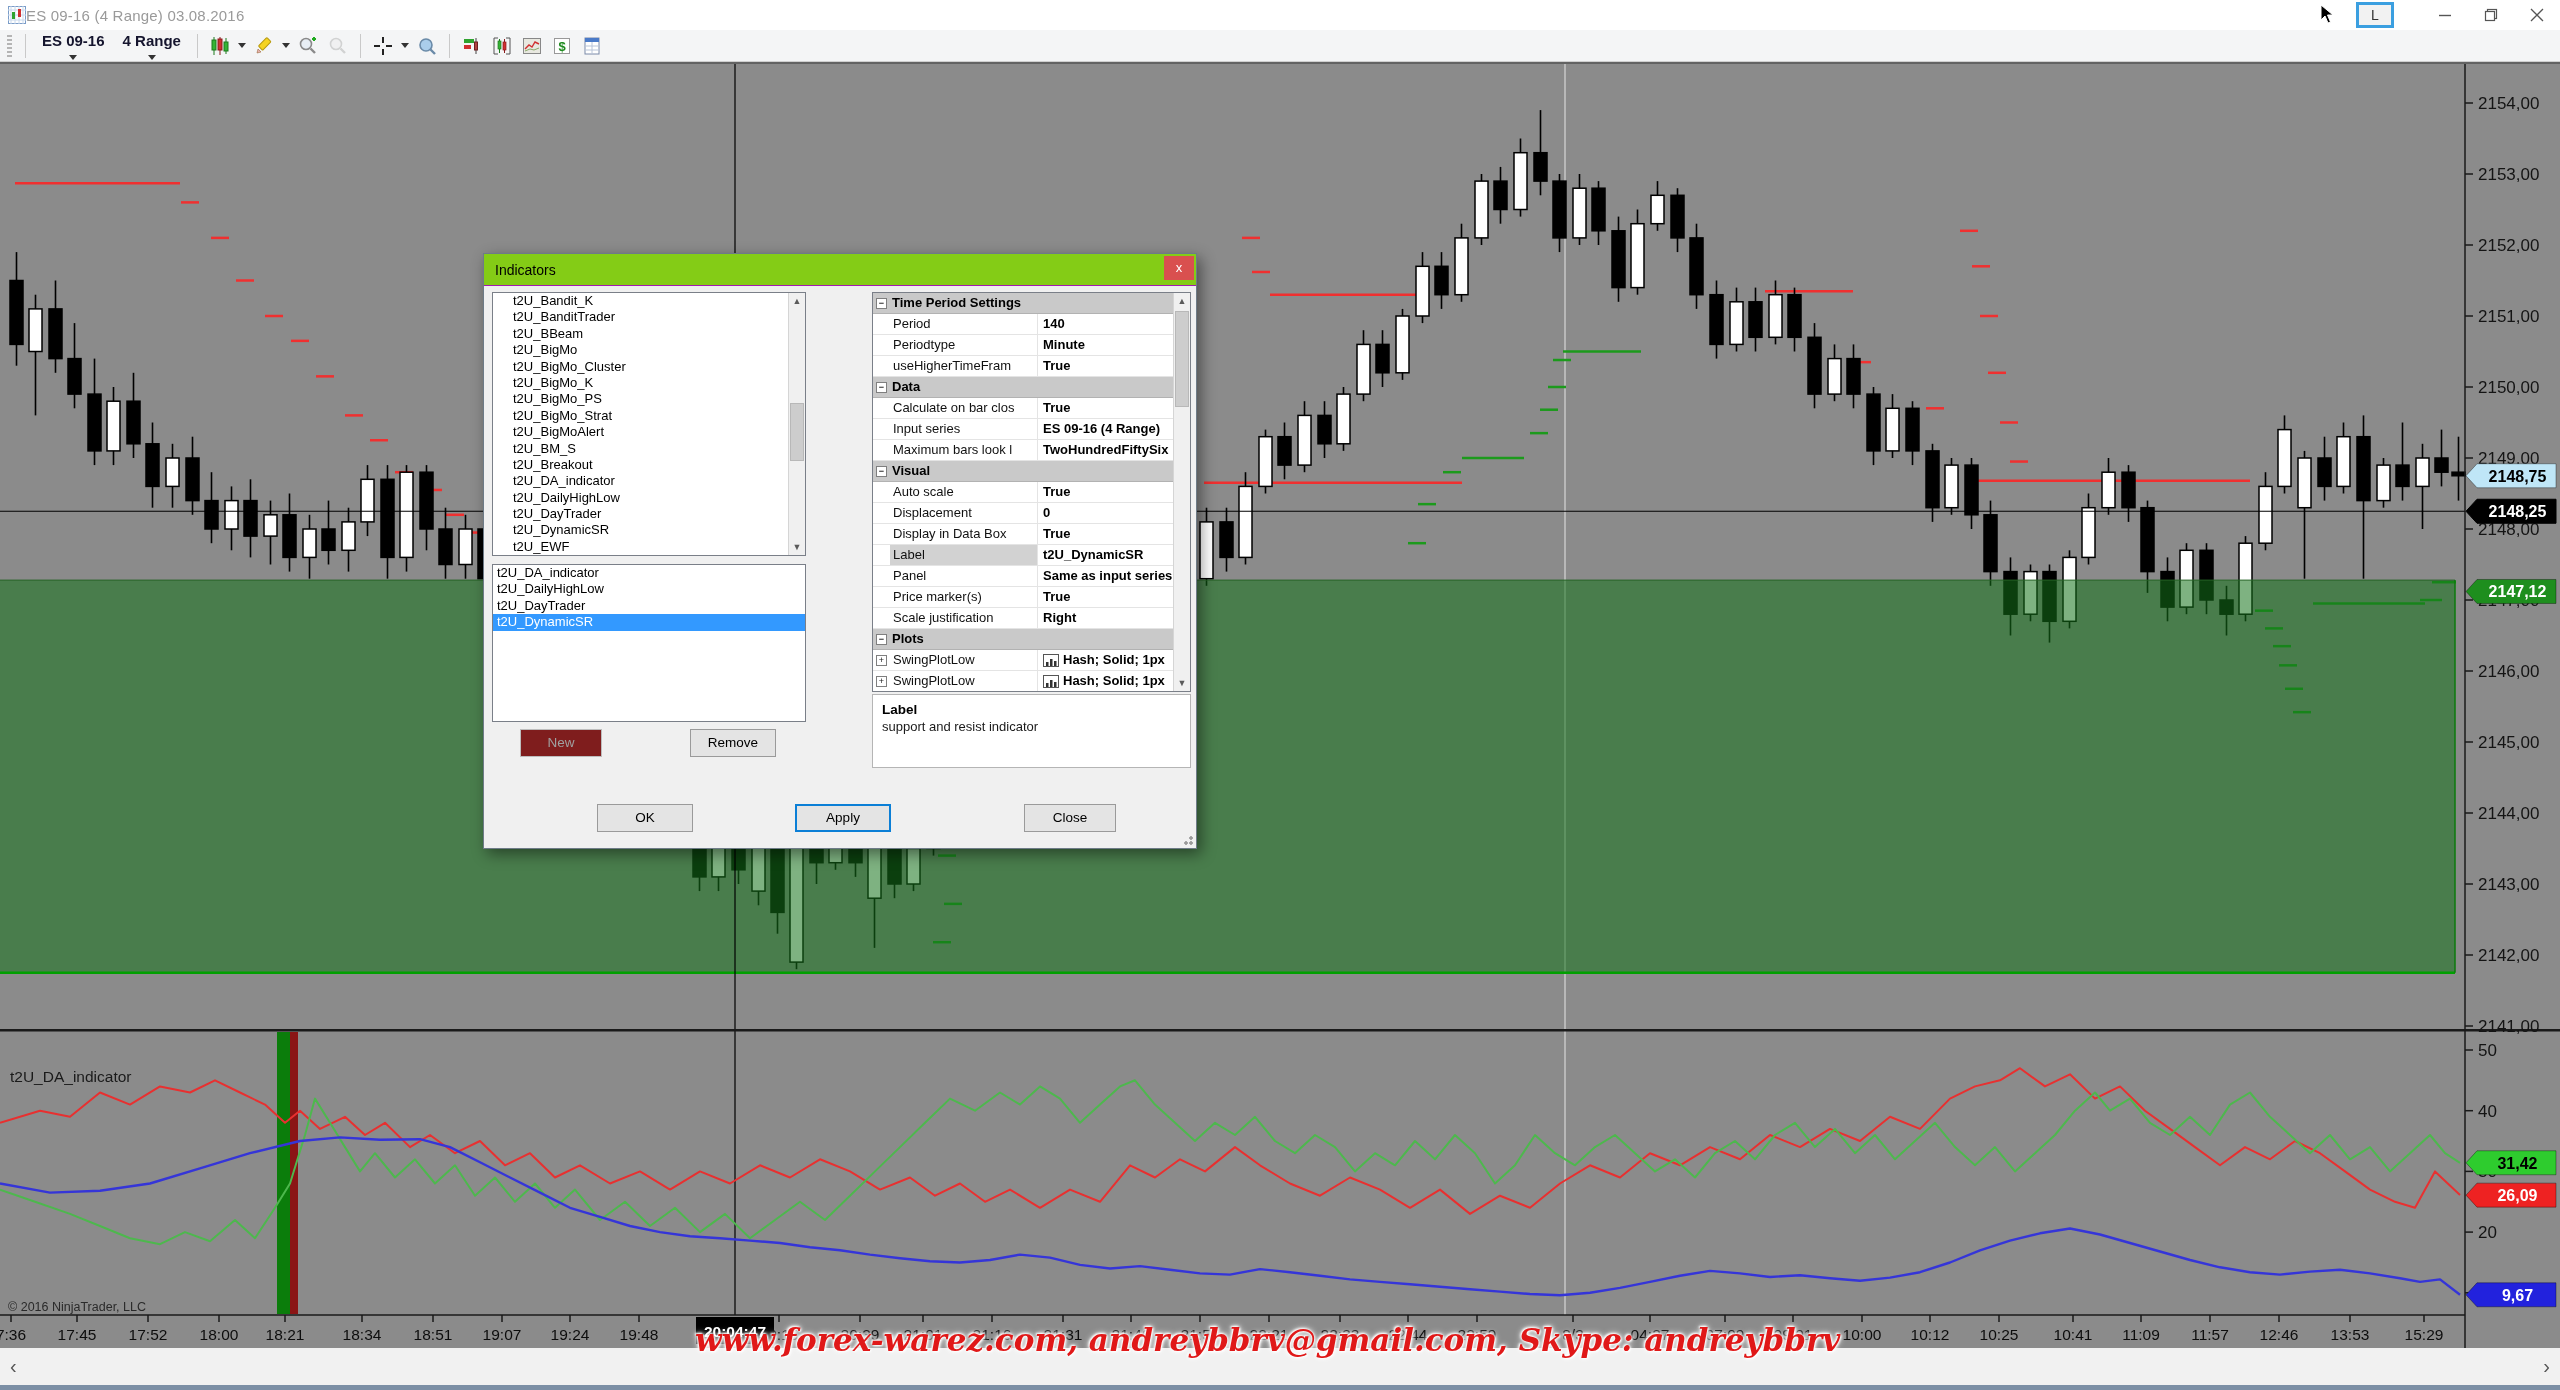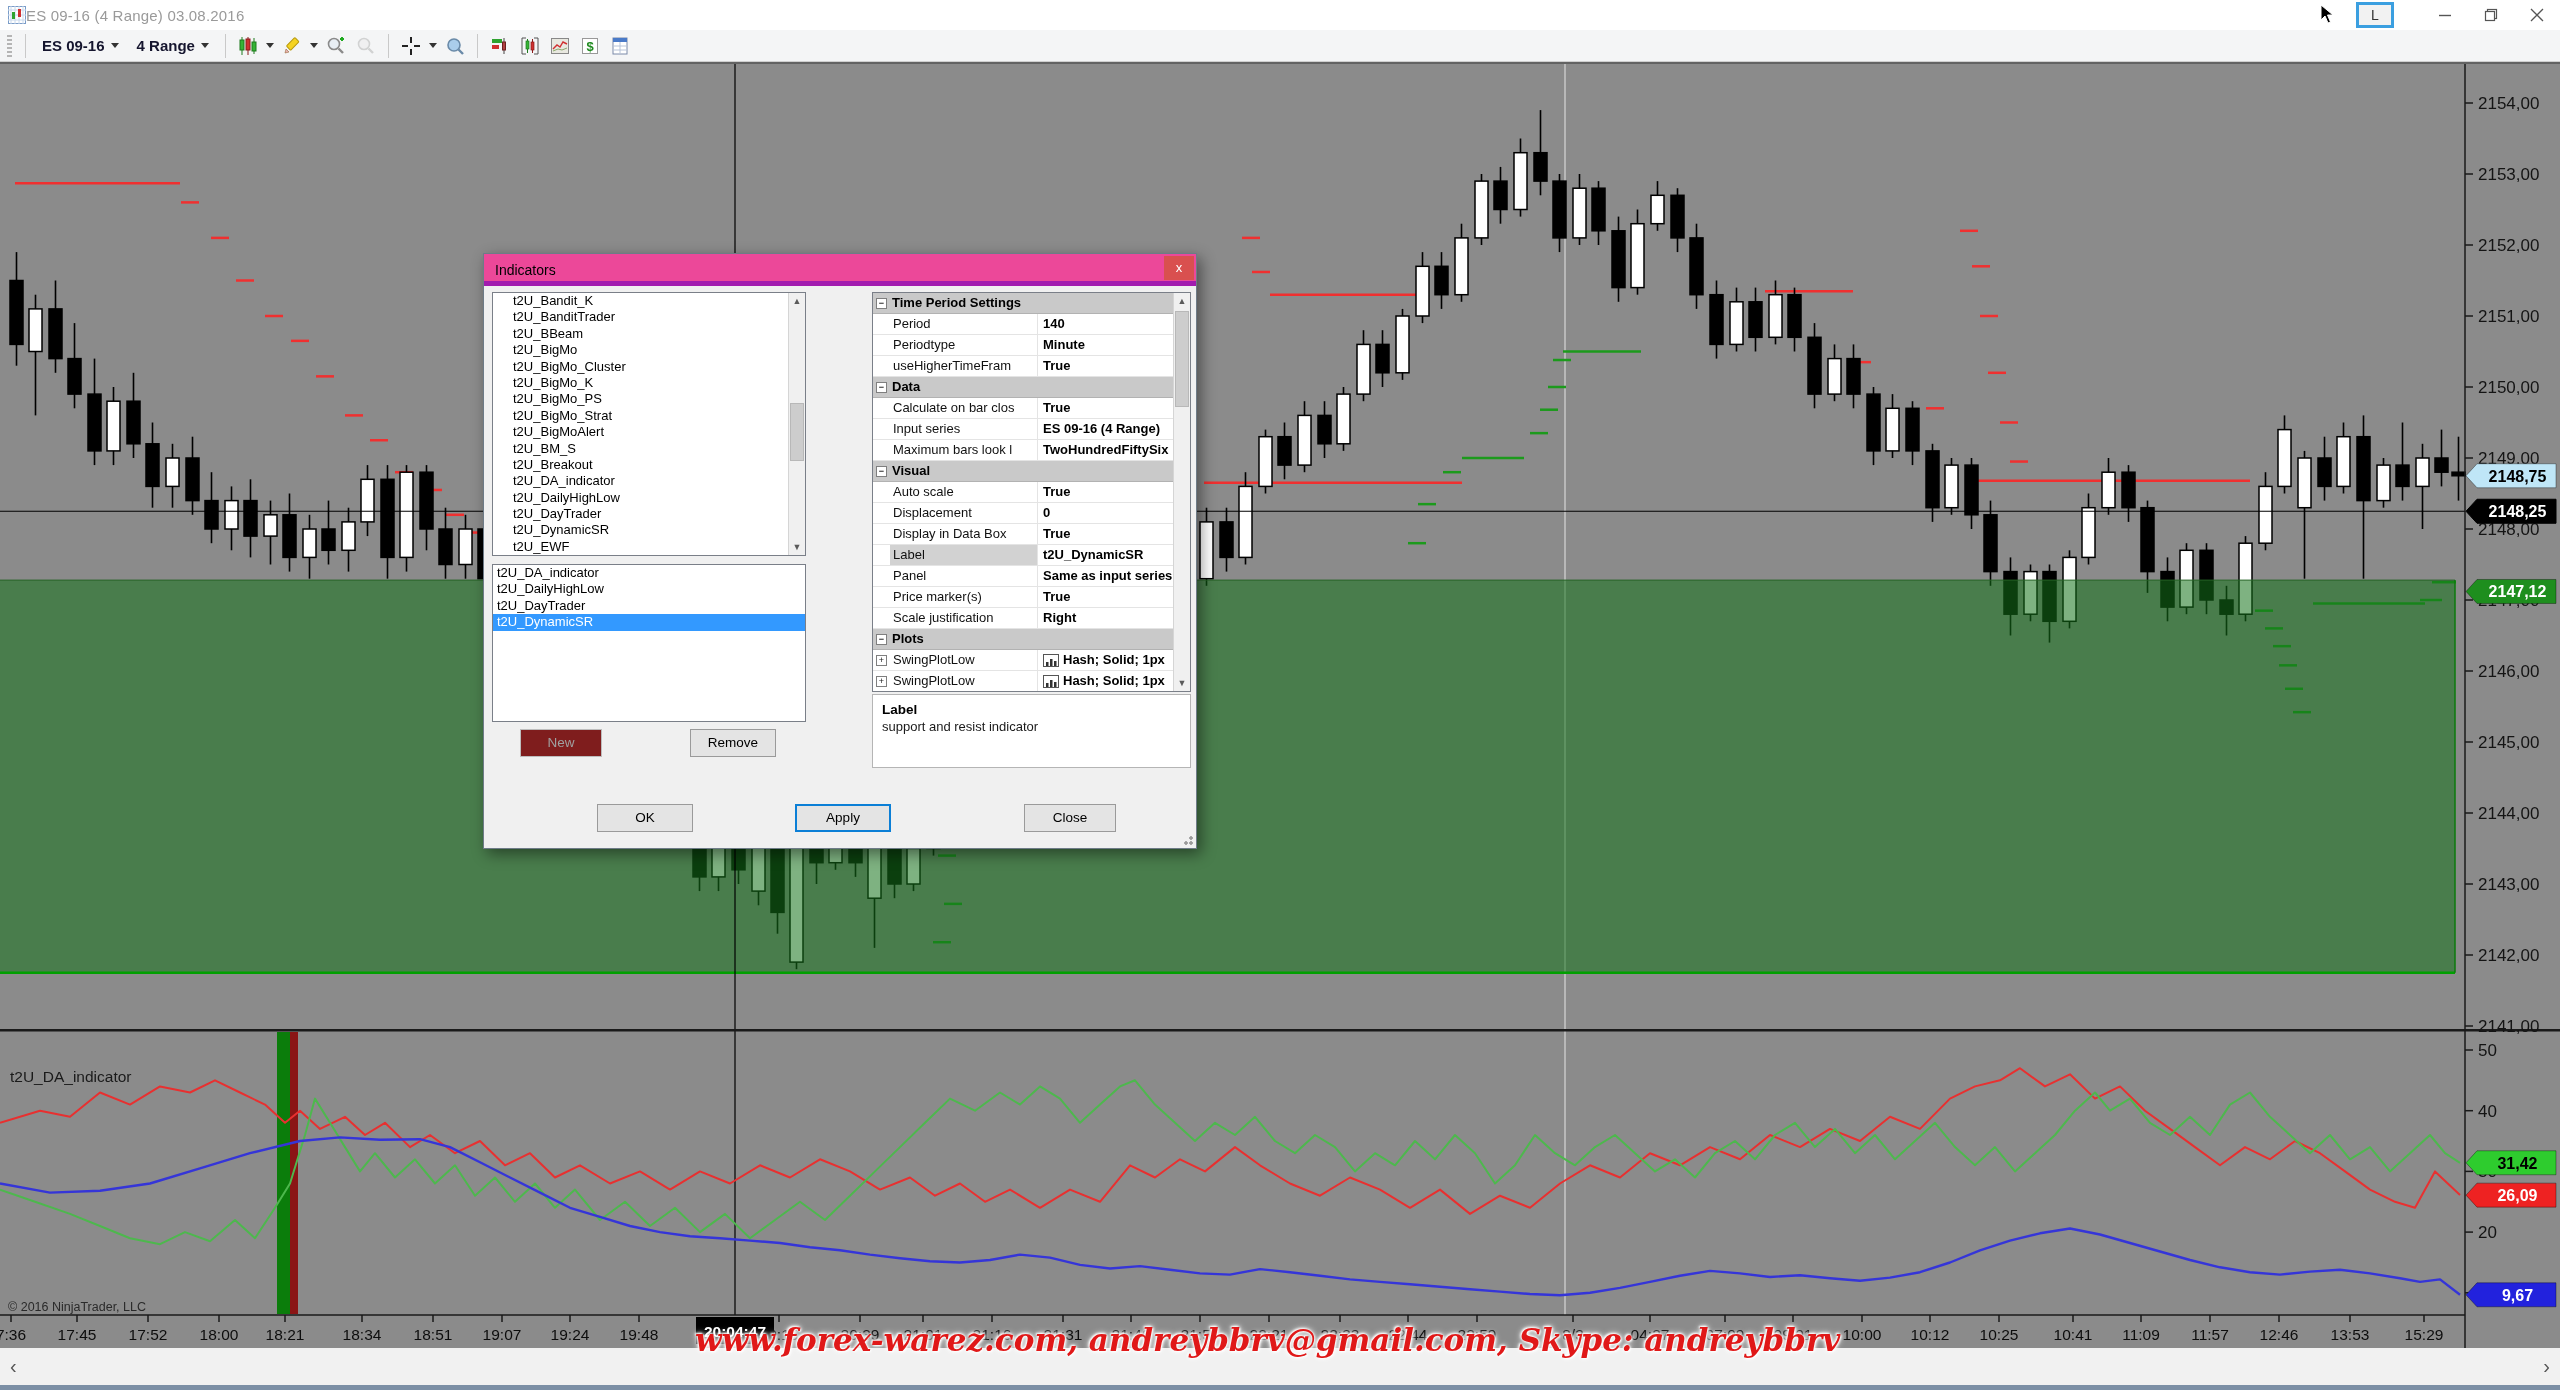--- a/index.html
+++ b/index.html
@@ -18,21 +18,21 @@
               font-size:14px; text-align:center; line-height:20px; margin-right:28px; }
   .win-btn { width:46px; height:30px; display:flex; align-items:center; justify-content:center; color:#444; }
 
   
   .toolbar { position:absolute; left:0; top:30px; width:2560px; height:32px; background:#f4f5f6;
              border-bottom:1px solid #cfcfcf; display:flex; align-items:center; gap:6px; padding:0 4px; }
   .grip { width:5px; height:22px; margin:0 3px;
           background:repeating-linear-gradient(180deg,#b5b5b5 0 2px, transparent 2px 4px); }
   .tsep { width:1px; height:24px; background:#c9c9c9; margin:0 4px; }
   .tool-label { font-size:15px; color:#15152e; font-weight:bold; display:flex; align-items:center;
-                gap:6px; padding:2px 6px; }
+                gap:6px; padding:2px 6px;flex-direction:column; }
   .caret { width:0; height:0; border-left:4px solid transparent; border-right:4px solid transparent;
            border-top:5px solid #333; }
   .ticon { width:24px; height:24px; display:flex; align-items:center; justify-content:center; padding:1px; }
 
   
   #chartsvg { position:absolute; left:0; top:62px; }
 
   
   .watermark { position:absolute; left:695px; top:1322px; width:1300px; font-family:"DejaVu Serif", serif;
                font-style:italic; font-weight:bold; font-size:31px; color:#e01818; white-space:nowrap;
@@ -40,21 +40,21 @@
 
   
   .scrollstrip { position:absolute; left:0; top:1348px; width:2560px; height:37px; background:#f1f1f1;
                  display:flex; align-items:center; justify-content:space-between; padding:0 10px;
                  font-size:20px; color:#555; }
   .bottom-edge { position:absolute; left:0; top:1385px; width:2560px; height:5px; background:#7c8fa5; }
 
   
   .dialog { position:absolute; left:483px; top:253px; width:714px; height:596px; background:#f0f0f0;
             border:1px solid #6e7b87; box-shadow:4px 5px 14px rgba(0,0,0,0.45); z-index:20; font-size:13px; }
-  .dlg-titlebar { position:relative; height:32px; background:#ec4899; border-bottom:5px solid #a21caf; }
+  .dlg-titlebar { position:relative; height:32px; background:#84cc16; border-bottom:1px solid #a21caf; }
   .dlg-title { position:absolute; left:11px; top:8px; font-size:14px; color:#000; }
   .dlg-close { position:absolute; right:2px; top:2px; width:30px; height:24px; background:#d9504f;
                color:#fff; font-size:13px; text-align:center; line-height:24px; }
   .listbox { position:absolute; left:8px; width:314px; background:#fff; border:1px solid #7a7f88;
              overflow:hidden; }
   .avail-list { top:38px; height:264px; }
   .config-list { top:310px; height:158px; }
   .list-item { height:16.4px; line-height:16.4px; padding-left:4px; color:#000; white-space:nowrap; }
   .list-item.selected { background:#3399ff; color:#fff; }
   .vscroll { position:absolute; right:0; top:0; width:17px; height:100%; background:#f0f0f0;

